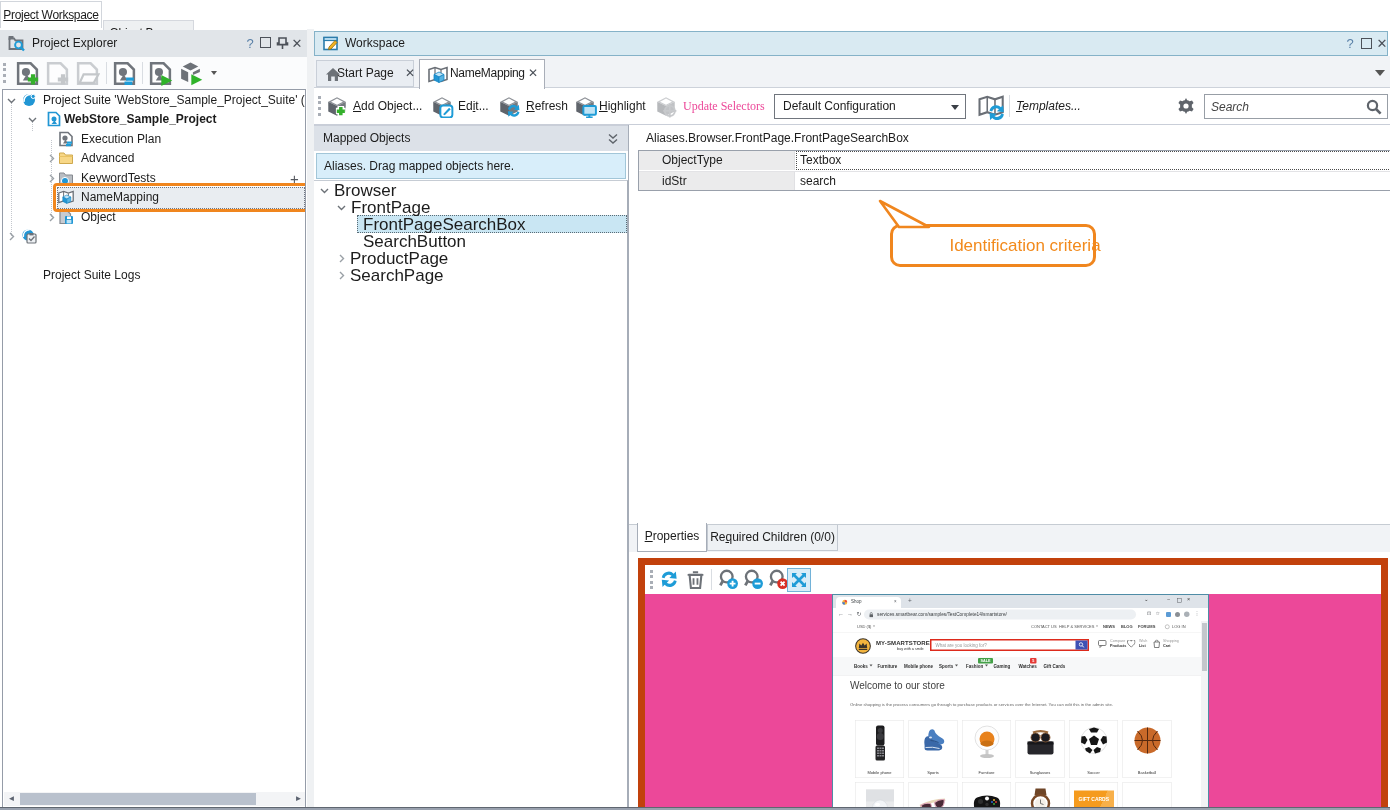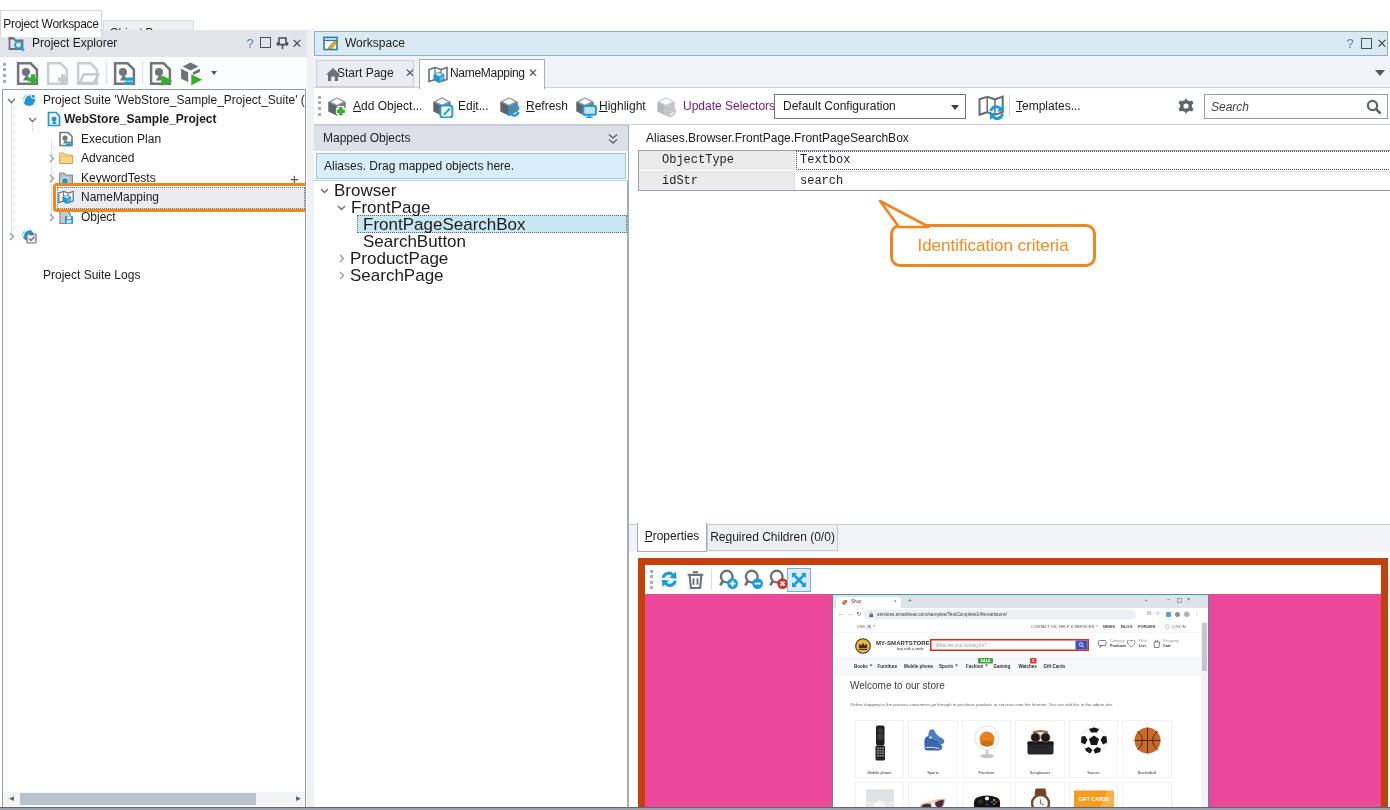--- a/index.html
+++ b/index.html
@@ -35,49 +35,49 @@
 
   
   .ws-caption { left:314px; top:31px; width:1074px; height:25px; background:#d9eaf2; border:1px solid #85b2c8; }
   .doc-strip { left:314px; top:56px; width:1076px; height:32px; background:#f1f3f6; border-bottom:1px solid #cdd2da; }
   .doc-tab { position:absolute; white-space:nowrap; }
   .start-tab { left:316px; top:60px; width:98px; height:27px; background:#e9edf2; border:1px solid #c9cfd8; }
   .nmtab { left:419px; top:59px; width:126px; height:30px; background:#fff; border:1px solid #a9aeb8; border-bottom:none; z-index:2; }
   .tabx { color:#4c5159; font-size:12px; }
   .nm-toolbar { left:314px; top:88px; width:1076px; height:37px; background:#fff; border-bottom:1px solid #c9ced8; }
   .tlabel { position:absolute; top:0; height:36px; line-height:36px; font-size:12px; white-space:nowrap; }
-  .tlabel.dis { color:#701a75; }
+  .tlabel.dis { color:#ec4899;font-family:Liberation Serif, serif; }
   .combo { left:460px; top:6px; width:192px; height:25px; background:#fff; border:1px solid #70757d; line-height:23px; }
   .combo .val { padding-left:8px; }
   .combo .car { position:absolute; right:6px; top:10px; width:0; height:0; border:4px solid transparent; border-top:5px solid #3a3f46; }
   .searchbox { left:890px; top:6px; width:184px; height:25px; border:1px solid #989ea6; background:#fff; }
   .searchbox input { border:none; outline:none; width:160px; height:23px; padding:0 6px; font-family:"Liberation Sans",sans-serif; font-size:12px; font-style:italic; color:#333; background:transparent; }
   .searchbox input::placeholder { color:#444; font-style:italic; }
 
   
   .mo-header { left:314px; top:125px; width:314px; height:26px; background:#dce1e8; border-top:1px solid #c9ced8; }
   .aliases-bar { left:316px; top:153px; width:310px; height:26px; background:#d8eefa; border:1px solid #a2c6d8; line-height:24px; }
   .mo-tree { left:314px; top:180px; width:314px; height:630px; background:#fff; border-right:1px solid #a6adb8; border-top:1px solid #c6ccd4; }
   .mrow { position:absolute; height:17px; line-height:17px; white-space:nowrap; font-size:17px; }
   .fpsb-sel { left:43px; top:34px; width:270px; height:18px; background:#c9e6f3; outline:1px dotted #5a6b75; outline-offset:-1px; }
 
   
   .prop-area { left:628px; top:125px; width:762px; height:685px; background:#fff; border-left:1px solid #a6adb8; }
   .prop-path { position:absolute; left:17px; top:6px; font-size:12px; }
-  .pgrid { position:absolute; left:9px; top:25px; width:753px; height:41px; border:1px solid #99a0ab; border-right:none;font-family:Liberation Mono, monospace; }
+  .pgrid { position:absolute; left:9px; top:25px; width:753px; height:41px; border:1px solid #99a0ab; border-right:none; }
   .prow { position:absolute; left:0; width:100%; height:19px; line-height:19px; }
   .pname { position:absolute; left:0; top:0; width:156px; height:100%; background:#ebebec; padding-left:23px; border-right:1px solid #e0e0e3; }
   .pval { position:absolute; left:157px; top:0; right:0; height:100%; padding-left:4px; background:#fff; }
   .prow1 { top:0; outline:1px dotted #4a4a4a; outline-offset:-1px; }
   .prow1 .pval { outline:1px dotted #4a4a4a; outline-offset:-1px; }
   .prow2 { top:20px; border-top:1px solid #e3e3e6; }
 
   
   .callout-box { position:absolute; left:261px; top:99px; width:206px; height:43px; border:3px solid #F0861E; border-radius:10px; background:#fff; }
-  .callout-text { width:100%; text-align:center; line-height:38px; font-size:17px; color:#F28A1C; }
+  .callout-text { width:100%; text-align:center; line-height:38px; font-size:17px; color:#F28A1C;margin-left:32px; }
   .callout-tail { position:absolute; left:244px; top:72px; width:80px; height:33px; }
 
   
   .ptab-strip { position:absolute; left:0; top:399px; width:762px; height:28px; background:#f1f3f6; border-top:1px solid #c6ccd3; }
   .ptab-active { position:absolute; left:8px; top:398px; width:70px; height:29px; background:#fff; border:1px solid #a6adb8; border-top:none; z-index:2; line-height:26px; text-align:center; }
   .ptab-inactive { position:absolute; left:78px; top:400px; width:131px; height:26px; background:#eef1f4; border:1px solid #c3c9d1; border-top:none; line-height:24px; text-align:center; }
 
   
   .img-box { position:absolute; left:9px; top:433px; width:750px; height:303px; border:7px solid #c2410c; background:#ec4899; }
   .img-toolbar { position:absolute; left:0; top:0; width:100%; height:29px; background:#fff; }
@@ -142,21 +142,21 @@
     <g id="magn">
       <circle cx="6.5" cy="6.5" r="4.6" fill="none" stroke="#5f646b" stroke-width="2.2"></circle>
       <path d="M10,10 L14.6,14.6" stroke="#5f646b" stroke-width="2.6"></path>
     </g>
   </defs>
 </svg>
 
 <div id="app">
 
   <div class="abs" style="left:0;top:0;width:1390px;height:29px;background:#fff;">
-    <div class="abs main-tab mtab-active" style="left:0;top:10px;width:102px;">
+    <div class="abs main-tab mtab-active" style="left:0;top:1px;width:102px;text-decoration:underline;">
       <span>Project Workspace</span>
     </div>
     <div class="abs main-tab mtab-inactive" style="left:103px;top:20px;width:91px;height:25px;line-height:24px;">
       <span>Object Browser</span>
     </div>
   </div>
 
   <div class="abs pe-caption">
     <svg class="abs" style="left:8px;top:5px;" width="19" height="17" viewBox="0 0 19 17">
       <path d="M1.5,3.5 L6,3.5 L7.5,5.5 L14.5,5.5 L14.5,14 L1.5,14 Z" fill="none" stroke="#6e737a" stroke-width="1.8"></path>
@@ -388,21 +388,21 @@
 
     <svg class="abs" style="left:663px;top:5px;" width="27" height="27" viewBox="0 0 22 22">
       <g transform="translate(1,2) scale(1.05)">
           <use href="#mapicon"></use>
         </g>
       <g transform="translate(8,9) scale(1.1)">
           <use href="#refresharrows"></use>
         </g>
     </svg>
     <div class="abs tb-sep" style="left:695px;top:7px;height:22px;"></div>
-    <span class="tlabel" style="left:702px;"><span class="accel">T</span><span>emplates...</span></span>
+    <span class="tlabel" style="left:702px;font-style:italic;"><span class="accel">T</span><span>emplates...</span></span>
 
     <svg class="abs" style="left:862px;top:8px;" width="20" height="20" viewBox="0 0 20 20">
       <path d="M10,2 L11.2,4.2 A6,6 0 0 1 13.6,5.2 L16,4.4 L17.6,7 L15.8,8.8 A6,6 0 0 1 15.8,11.2 L17.6,13 L16,15.6 L13.6,14.8 A6,6 0 0 1 11.2,15.8 L10,18 L8.8,15.8 A6,6 0 0 1 6.4,14.8 L4,15.6 L2.4,13 L4.2,11.2 A6,6 0 0 1 4.2,8.8 L2.4,7 L4,4.4 L6.4,5.2 A6,6 0 0 1 8.8,4.2 Z" fill="#5f646b"></path>
       <circle cx="10" cy="10" r="2.6" fill="#fff"></circle>
     </svg>
 
     <div class="abs searchbox">
       <input type="text" placeholder="Search" style="">
       <svg class="abs" style="right:5px;top:4px;" width="16" height="16" viewBox="0 0 16 16">
           <use href="#magn"></use>

